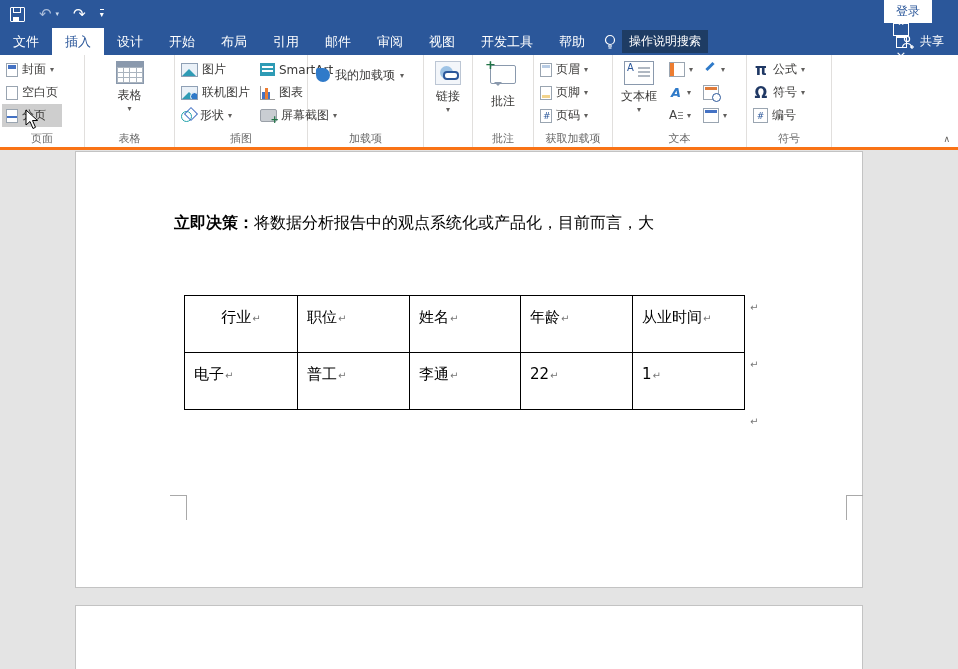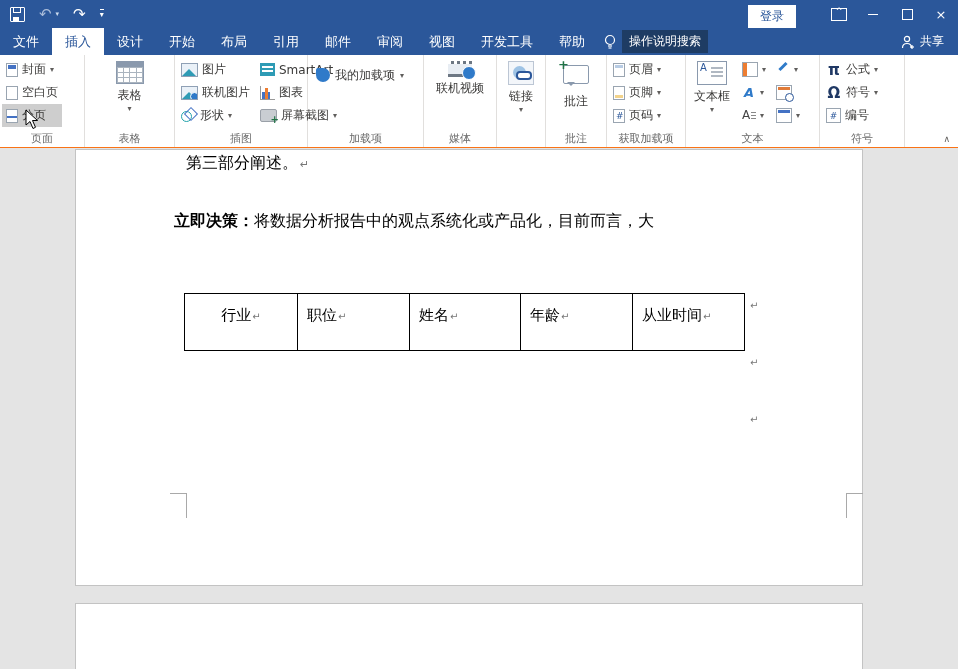--- a/index.html
+++ b/index.html
@@ -10,38 +10,38 @@
   .titlebar{height:28px;background:#2b579a;display:flex;align-items:center;color:#fff;position:relative;}
   .qat{display:flex;align-items:center;gap:14px;padding-left:10px;}
   .qat .g{font-size:15px;line-height:1;}
   .disk{width:13px;height:13px;border:1.5px solid #fff;border-radius:1px;position:relative;}
   .disk:before{content:"";position:absolute;left:2px;top:0;width:6px;height:4px;background:#2b579a;border:1px solid #fff;border-top:none;}
   .disk:after{content:"";position:absolute;left:2px;bottom:0;width:6px;height:4px;background:#fff;}
   .dim{color:#a9bcd9;}
   .tinyarrow{font-size:7px;color:#cfdcef;margin-left:-10px;}
   .qat-custom{font-size:8px;border-top:1.5px solid #fff;padding-top:1px;line-height:1;}
   .title-center{position:absolute;left:0;right:0;text-align:center;font-size:13px;pointer-events:none;}
-  .tb-right{margin-left:auto;display:flex;align-items:flex-end;height:100%;}
+  .tb-right{margin-left:auto;display:flex;align-items:flex-start;height:100%;flex-direction:column;}
   .signin{background:#fff;color:#2b579a;font-size:12px;padding:3px 12px;margin-right:26px;cursor:pointer;}
   .winbtn{width:34px;height:100%;display:flex;align-items:center;justify-content:center;font-size:13px;}
   .ribopt{width:14px;height:11px;border:1px solid #fff;display:flex;align-items:flex-start;justify-content:center;font-size:8px;line-height:6px;}
   .minline{width:10px;border-top:1px solid #fff;display:inline-block;}
   .maxbox{width:9px;height:9px;border:1px solid #fff;display:inline-block;}
 
   
   .tabrow{height:27px;background:#2b579a;display:flex;align-items:stretch;color:#fff;font-size:13px;}
   .tab{display:flex;align-items:center;padding:0 13px;cursor:pointer;}
   .tab.active{background:#fff;color:#2b579a;}
   .tellme-wrap{display:flex;align-items:center;gap:6px;margin-left:6px;}
   .bulb{width:12px;height:16px;}
   .tellme{background:#1e3c64;font-size:12px;padding:3px 7px;}
   .share{margin-left:auto;display:flex;align-items:center;gap:5px;padding-right:14px;font-size:12px;}
 
   
-  .ribbon{height:92px;background:#fff;border-bottom:1px solid #f97316;display:flex;position:relative;}
+  .ribbon{height:92px;background:#fff;border-bottom:3px solid #f97316;display:flex;position:relative;}
   .group{position:relative;border-right:1px solid #e1dfdd;box-sizing:border-box;padding:3px 2px 15px 2px;}
   .glabel{position:absolute;bottom:1px;left:0;right:0;text-align:center;font-size:11px;color:#696969;white-space:nowrap;}
   .sbtn{display:flex;align-items:center;gap:4px;height:23px;padding:0 4px;font-size:12px;color:#3b3a39;cursor:pointer;white-space:nowrap;}
   .sbtn.hl{background:#cecece;}
   .arrow{font-size:8px;color:#605e5c;}
   .bbtn{display:flex;flex-direction:column;align-items:center;padding:3px 6px 0 6px;font-size:12px;color:#3b3a39;cursor:pointer;height:100%;box-sizing:border-box;}
   .bbtn .lbl{margin-top:3px;white-space:nowrap;}
   .cols{display:flex;}
   .rowstack{display:flex;flex-direction:column;justify-content:flex-start;}
   .addin-row{height:34px;display:flex;align-items:center;gap:5px;font-size:12px;color:#3b3a39;padding:0 6px;white-space:nowrap;}
@@ -248,27 +248,20 @@
 
     <div class="group" style="width:116px;">
       <div class="addin-row">
         <span class="myadd"></span>
         <span>我的加载项</span>
         <span class="arrow">▾</span>
       </div>
       <div class="glabel">加载项</div>
     </div>
 
-    <div class="group" style="width:73px;">
-      <div class="bbtn">
-        <span class="film"></span>
-        <span class="lbl">联机视频</span>
-      </div>
-      <div class="glabel">媒体</div>
-    </div>
 
     <div class="group" style="width:49px;">
       <div class="bbtn">
         <span class="linkicon"></span>
         <span class="lbl">链接</span>
         <span class="arrow">▾</span>
       </div>
     </div>
 
     <div class="group" style="width:61px;">
@@ -355,36 +348,40 @@
     </div>
 
     <div style="flex:1;border:none;position:relative;">
       <span class="chev">∧</span>
     </div>
   </div>
 
   <div class="docarea">
 
     <div class="page page1">
-      <div class="dtext" style="left:110px;top:3px;">
-        <span>第三部分阐述。</span><span class="pmark">↵</span>
-      </div>
       <div class="dtext" style="left:98px;top:61px;">
         <b>立即决策：</b><span>将数据分析报告中的观点系统化或产品化，目前而言，大</span>
       </div>
 
       <table class="doctable">
         <tbody>
             <tr>
           <td class="c-center" style="width:112px;"><span>行业</span><span class="cellmark">↵</span></td>
           <td style="width:102px;"><span>职位</span><span class="cellmark">↵</span></td>
           <td style="width:101px;"><span>姓名</span><span class="cellmark">↵</span></td>
           <td style="width:102px;"><span>年龄</span><span class="cellmark">↵</span></td>
           <td style="width:102px;"><span>从业时间</span><span class="cellmark">↵</span></td>
         </tr>
+        <tr>
+          <td><span>电子</span><span class="cellmark">↵</span></td>
+          <td><span>普工</span><span class="cellmark">↵</span></td>
+          <td><span>李通</span><span class="cellmark">↵</span></td>
+          <td><span>22</span><span class="cellmark">↵</span></td>
+          <td><span>1</span><span class="cellmark">↵</span></td>
+        </tr>
       </tbody>
         </table>
 
       <span class="rowmark" style="top:150px;">↵</span>
       <span class="rowmark" style="top:207px;">↵</span>
       <span class="rowmark" style="top:264px;">↵</span>
 
       <div class="cropmark left" style="left:94px;top:343px;"></div>
       <div class="cropmark right" style="left:770px;top:343px;"></div>
     </div>

